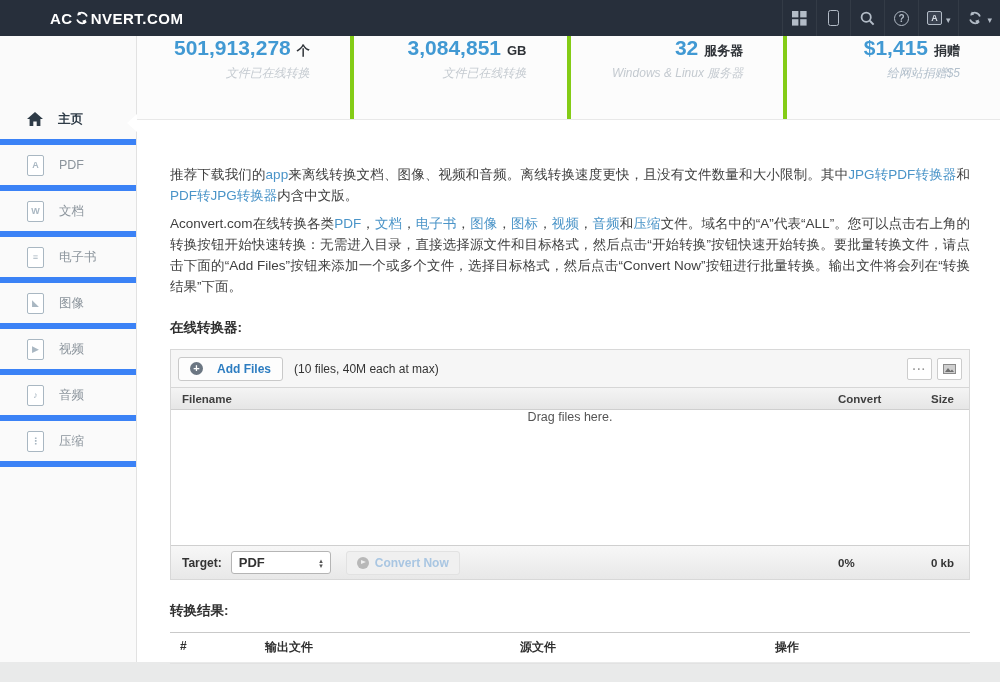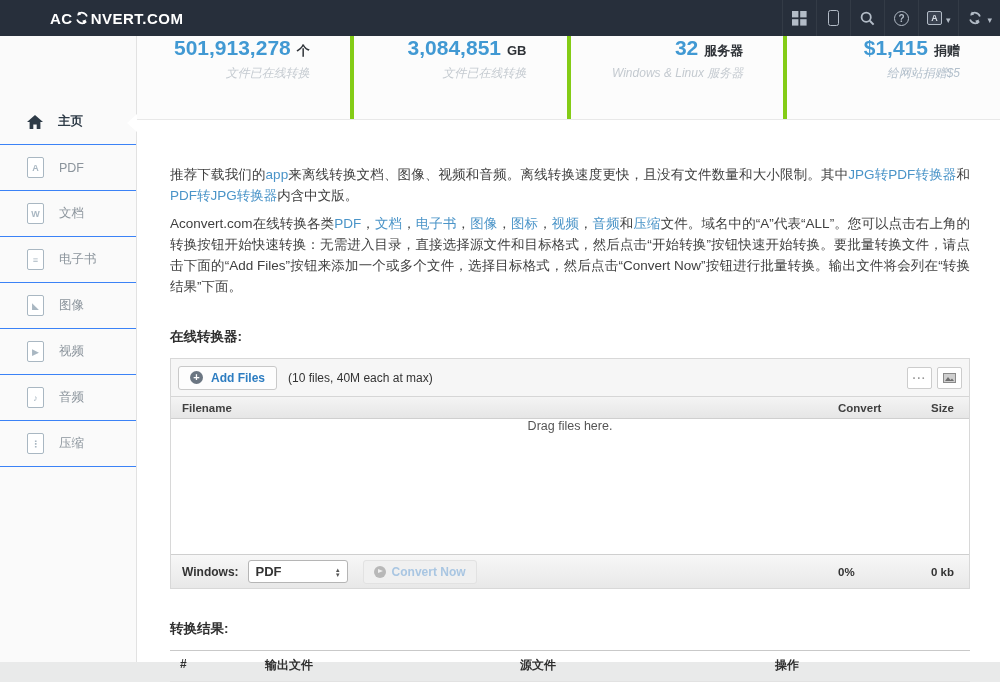--- a/index.html
+++ b/index.html
@@ -30,21 +30,21 @@
   .lang-badge { width: 15px; height: 14px; border: 1.4px solid #b3bcc7; border-radius: 2px; display: flex; align-items: center; justify-content: center; background: #3a4250; }
   .lang-badge::after { content: "A"; font-size: 9px; font-weight: bold; color: #d7dde4; }
   .mobile-shape { width: 11px; height: 16px; border: 1.5px solid #b3bcc7; border-radius: 2.5px; }
 
   
   .main-wrap { position: absolute; top: 36px; left: 0; right: 0; bottom: 20px; display: flex; }
 
   
   .sidebar { width: 137px; background: #fafafa; border-right: 1px solid #e2e2e2; position: relative; flex: none; }
   .side-items { margin-top: 63px; }
-  .side-item { height: 46px; display: flex; align-items: center; padding-left: 27px; gap: 15px; border-bottom: 1px solid #3b82f6; cursor: pointer; }
+  .side-item { height: 46px; display: flex; align-items: center; padding-left: 27px; gap: 15px; border-bottom: 6px solid #3b82f6; cursor: pointer; }
   .side-item .lbl { font-size: 12.5px; color: #8b949c; }
   .side-item.active .lbl { color: #2e3b47; font-weight: bold; }
   .file-icon {
     width: 17px; height: 21px; border: 1px solid #a9b7c2; border-radius: 2px;
     color: #a9b7c2; font-size: 9px; font-weight: bold; display: flex; align-items: center; justify-content: center;
     background: #fff;
   }
   .active-arrow {
     position: absolute; right: -1px; top: 78px; width: 0; height: 0;
     border-top: 9px solid transparent; border-bottom: 9px solid transparent; border-right: 10px solid #ffffff;
@@ -60,27 +60,27 @@
   .stat-main { font-size: 21px; font-weight: bold; color: #4199d3; white-space: nowrap; }
   .stat-main .unit { font-size: 13px; color: #2f3338; margin-left: 6px; }
   .stat-caption { font-size: 12px; font-style: italic; color: #c4cad0; margin-top: 5px; }
   .stat-caption.linkish { color: #b2bfcb; cursor: pointer; }
 
   
   .main-body { padding: 44px 30px 0 33px; }
   .intro p { font-size: 13.5px; line-height: 21px; color: #3f3f3f; text-align: justify; }
   .intro p + p { margin-top: 7px; }
 
-  .section-heading { font-size: 13.5px; font-weight: bold; color: #2f2f2f; margin-top: 31px; }
+  .section-heading { font-size: 13.5px; font-weight: bold; color: #2f2f2f; margin-top: 22px; }
 
   
   .panel { margin-top: 12px; border: 1px solid #d8d8d8; width: 800px; }
   .toolbar { height: 37px; background: #f6f6f6; display: flex; align-items: center; padding: 0 7px; }
   .add-files-btn {
-    display: flex; align-items: center; gap: 8px; background: #fdfdfd; border: 1px solid #c9c9c9;
+    display: flex; align-items: center; gap: 14px; background: #fdfdfd; border: 1px solid #c9c9c9;
     border-radius: 3px; padding: 4px 11px; cursor: pointer;
   }
   .add-files-btn .txt { font-size: 12px; font-weight: bold; color: #2d7dc1; }
   .plus-circle { width: 13px; height: 13px; border-radius: 50%; background: #6b7682; color: #fff; display: flex; align-items: center; justify-content: center; flex: none; }
   .plus-circle::after { content: "+"; font-size: 11px; line-height: 1; font-weight: bold; }
   .limit-note { font-size: 12px; color: #333; margin-left: 11px; }
   .toolbar-right { margin-left: auto; display: flex; gap: 5px; }
   .mini-btn { width: 25px; height: 22px; background: #fff; border: 1px solid #ccc; border-radius: 2px; display: flex; align-items: center; justify-content: center; color: #8a8a8a; cursor: pointer; }
   .mini-btn.dots::after { content: "···"; font-size: 11px; font-weight: bold; letter-spacing: 1px; color: #999; }
 
@@ -285,21 +285,21 @@
           <span class="col-filename">Filename</span>
           <span class="col-status">Convert</span>
           <span class="col-size">Size</span>
         </div>
 
         <div class="dropzone">
           <span>Drag files here.</span>
         </div>
 
         <div class="grid-footer">
-          <span class="target-label">Windows:</span>
+          <span class="target-label">Target:</span>
           <div class="target-select">
             <span class="val">PDF</span>
             <span class="updown"></span>
           </div>
           <div class="convert-btn">
             <span class="gray-circle"></span>
             <span class="txt">Convert Now</span>
           </div>
           <div class="foot-right">
             <span class="pct">0%</span>

